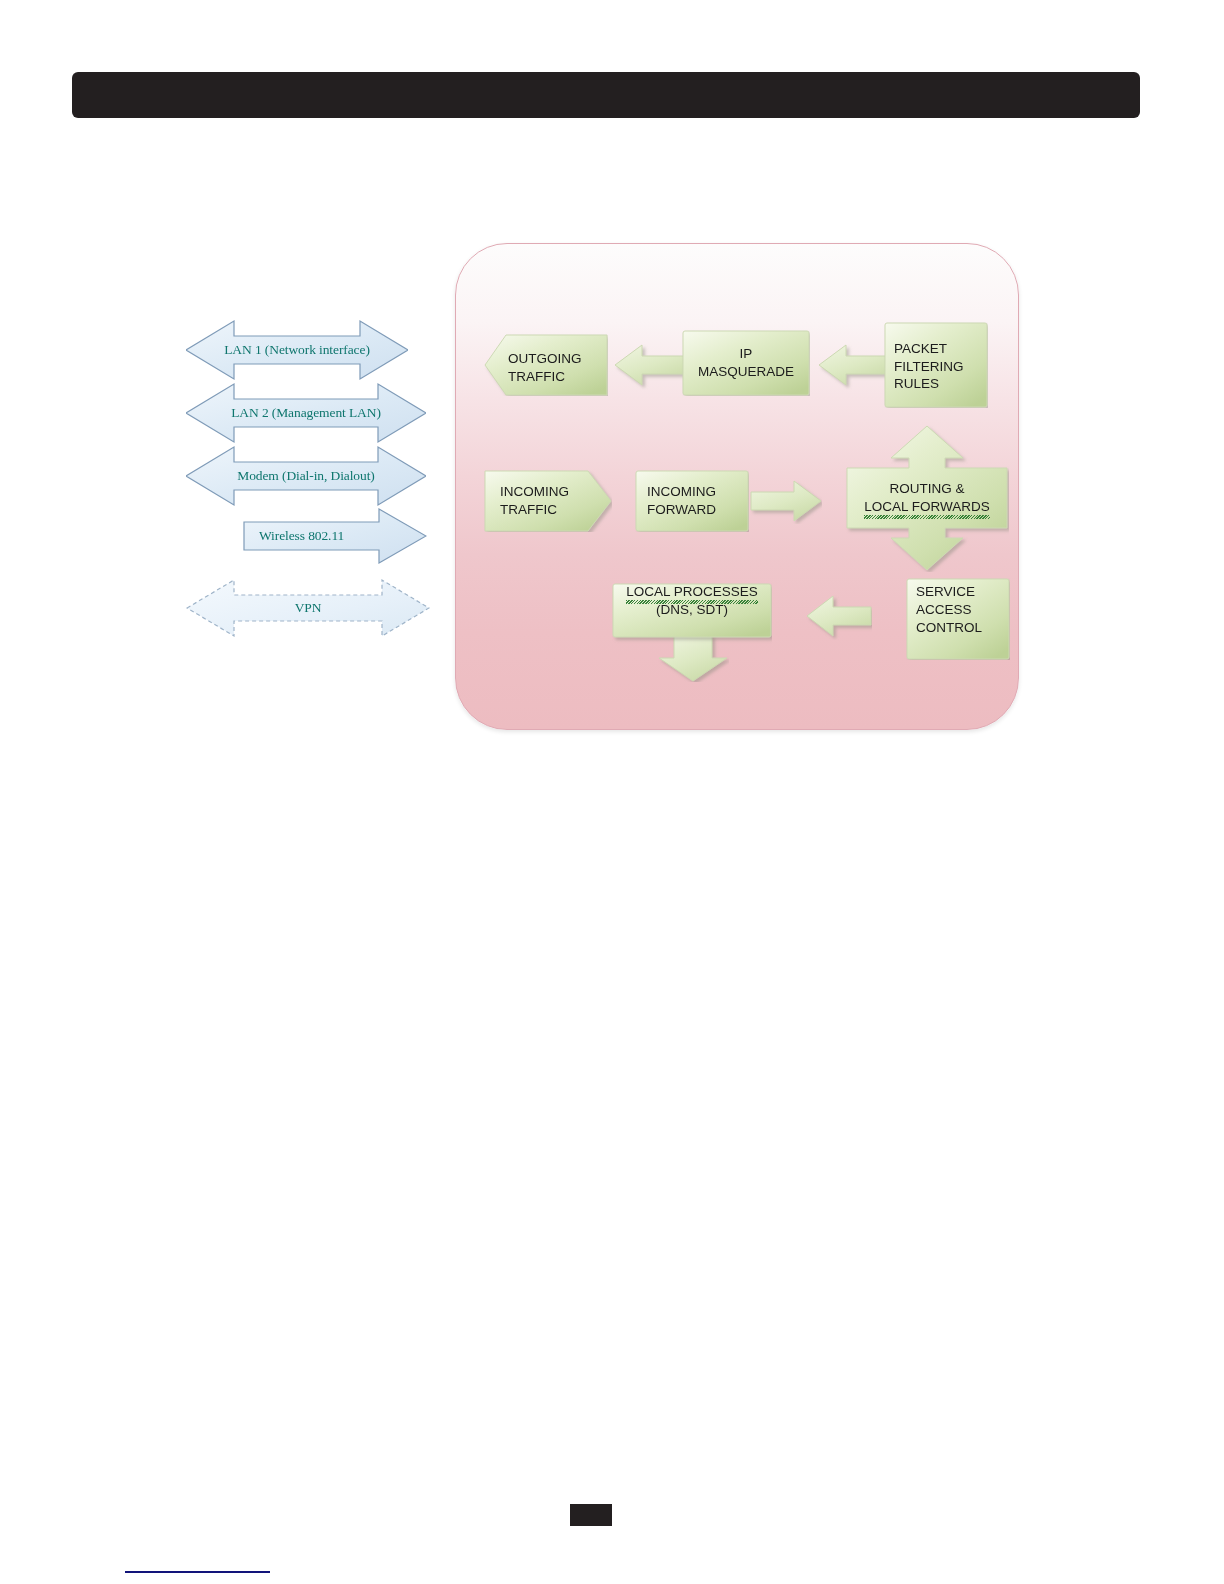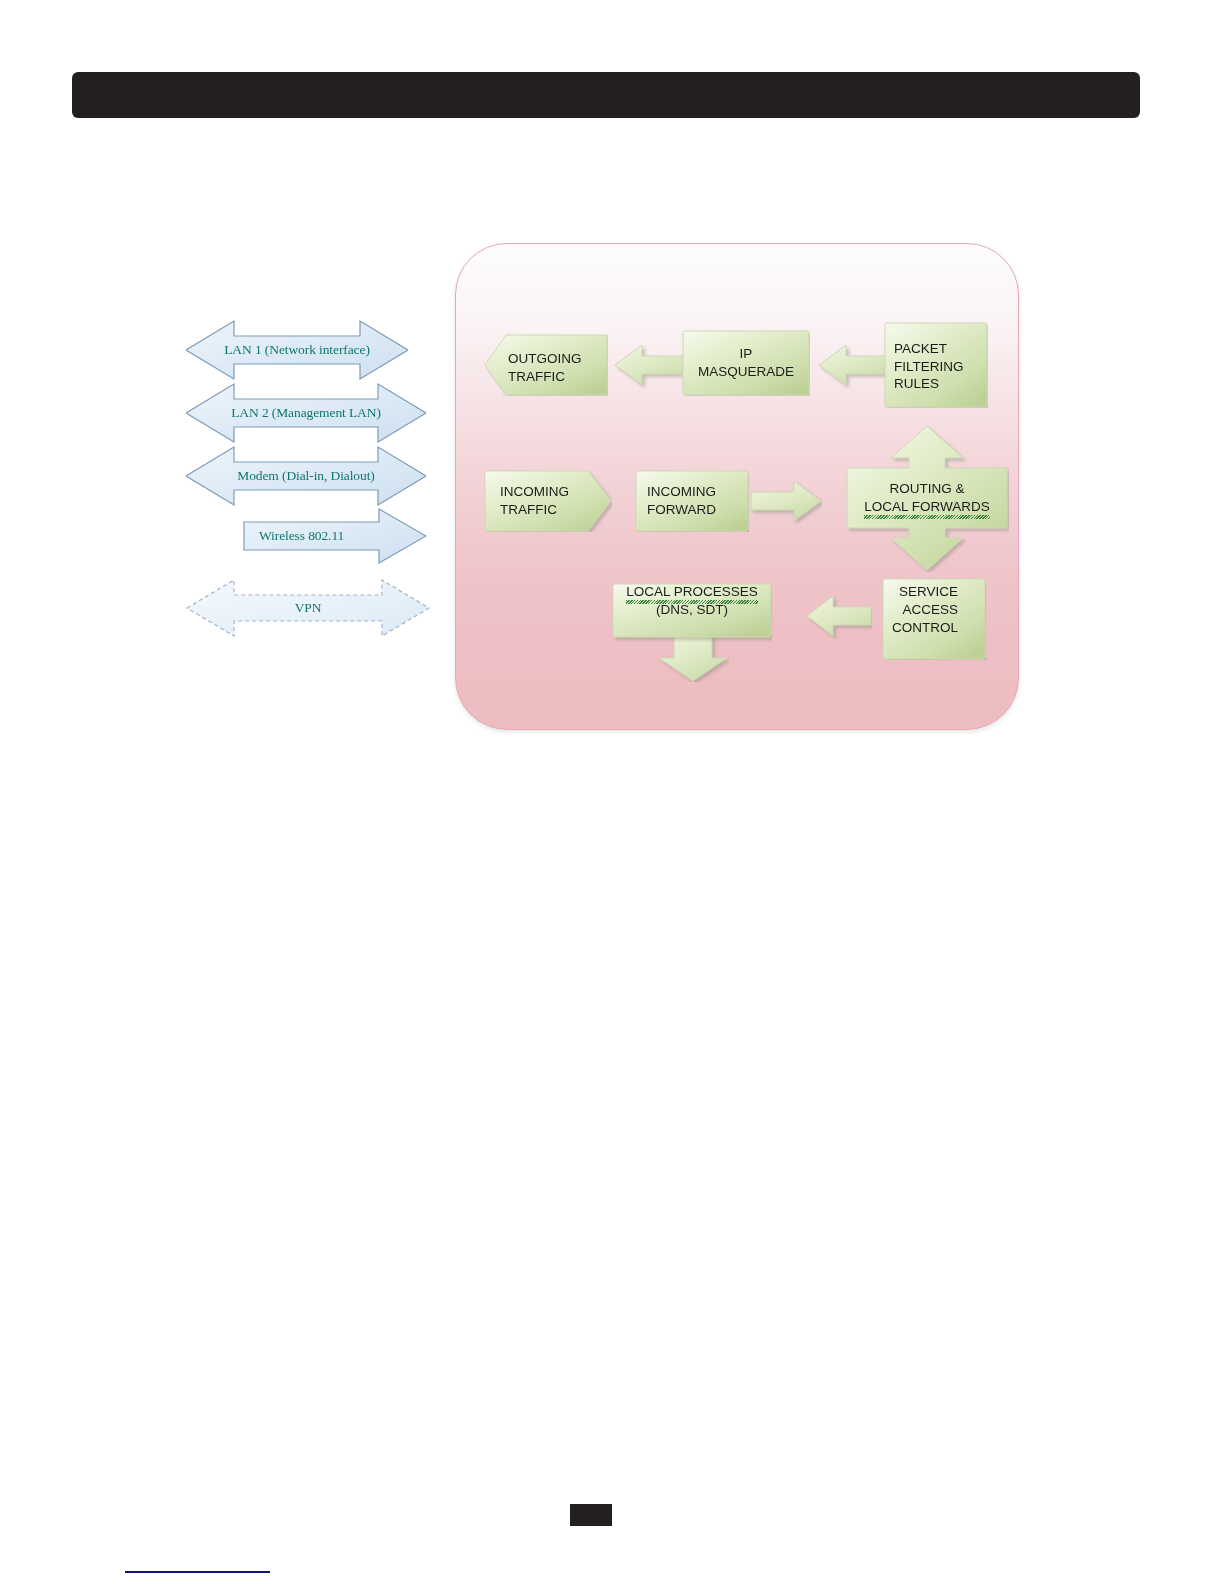--- a/index.html
+++ b/index.html
@@ -278,21 +278,21 @@
   <div class="node center" style="left:845px; top:424px; width:164px; height:148px;">
     <svg class="shape" viewBox="0 0 164 148" preserveAspectRatio="none">
       <polygon points="82,2 118,34 100,34 100,44 162,44 162,104 100,104 100,114 118,114 82,146 46,114 64,114 64,104 2,104 2,44 64,44 64,34 46,34" fill="url(#grn)" stroke="#cdd9b4" stroke-width="1" filter="url(#dropsh)"></polygon>
     </svg>
     <span class="label" style="white-space:normal;">
       <span>ROUTING  &amp;</span><br>
       <span class="squiggle">LOCAL FORWARDS</span>
     </span>
   </div>
 
-  <div class="node" style="left:882px; top:578px; width:104px; height:64px;text-align:right;">
+  <div class="node" style="left:906px; top:578px; width:104px; height:64px;">
     <svg class="shape" viewBox="0 0 104 82" preserveAspectRatio="none">
       <rect x="1" y="1" width="102" height="80" rx="2" fill="url(#grn)" stroke="#cdd9b4" stroke-width="1" filter="url(#dropsh)"></rect>
     </svg>
     <span class="label" style="margin-left:10px;">SERVICE
 ACCESS
 CONTROL</span>
   </div>
 
   <svg class="conn" style="left:806px; top:592px; width:66px; height:48px;" viewBox="0 0 66 48">
     <polygon points="1,24 27,4 27,15 65,15 65,33 27,33 27,44" fill="url(#grnArrow)" stroke="#ccd8b2" stroke-width="1" filter="url(#dropsh)"></polygon>

